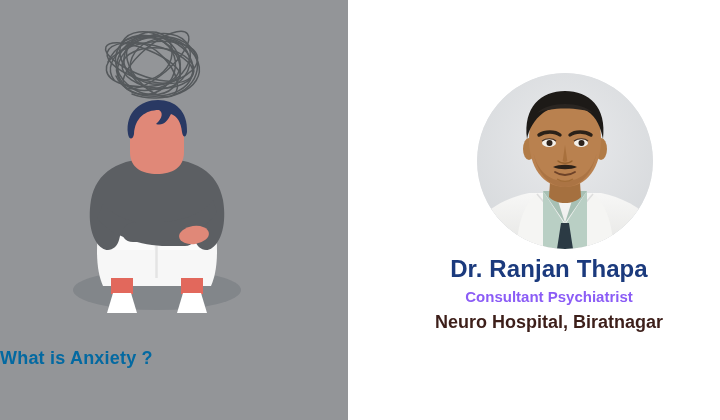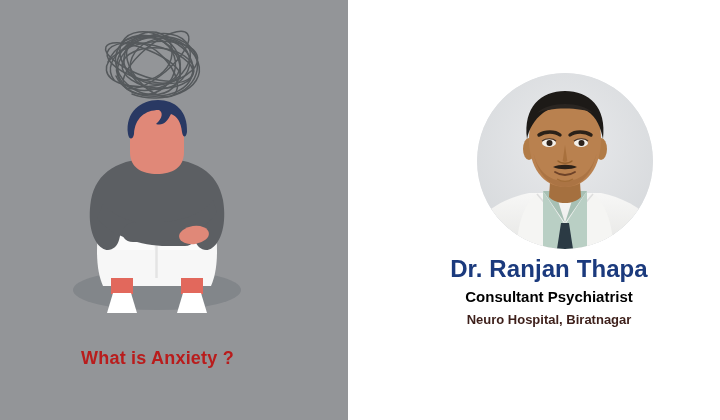--- a/index.html
+++ b/index.html
@@ -47,22 +47,21 @@
     width: 205px;
     height: 215px;
   }
 
   
   .caption {
     position: absolute;
     left: 0;
     top: 348px;
     width: 315px;
-    text-align: center;
-    color: #b91c1c;
+    color: #0369a1;
     font-size: 18px;
     font-weight: 600;
     letter-spacing: 0.2px;
   }
 
   
   .right-panel {
     position: absolute;
     left: 348px;
     top: 0;
@@ -97,26 +96,26 @@
     font-weight: 700;
     color: #1b3a7d;
     line-height: 1.15;
     letter-spacing: 0.1px;
     text-align: center;
   }
   .doc-role {
     margin-top: 5px;
     font-size: 15px;
     font-weight: 700;
-    color: #000000;
+    color: #8b5cf6;
     line-height: 1.2;
   }
   .doc-hospital {
     margin-top: 6px;
-    font-size: 13px;
+    font-size: 18px;
     font-weight: 700;
     color: #3d1f1a;
     line-height: 1.2;
   }
 </style>
 </head>
 <body>
 
 <div id="slide">
 

